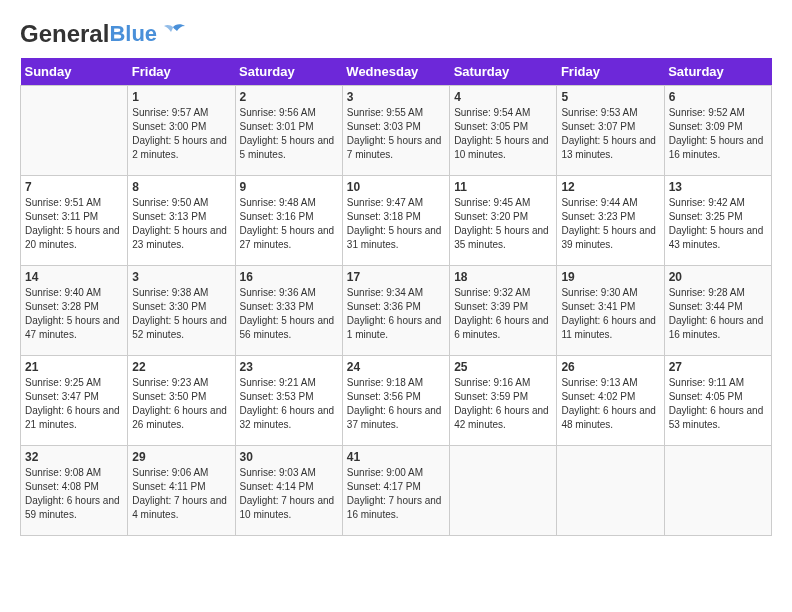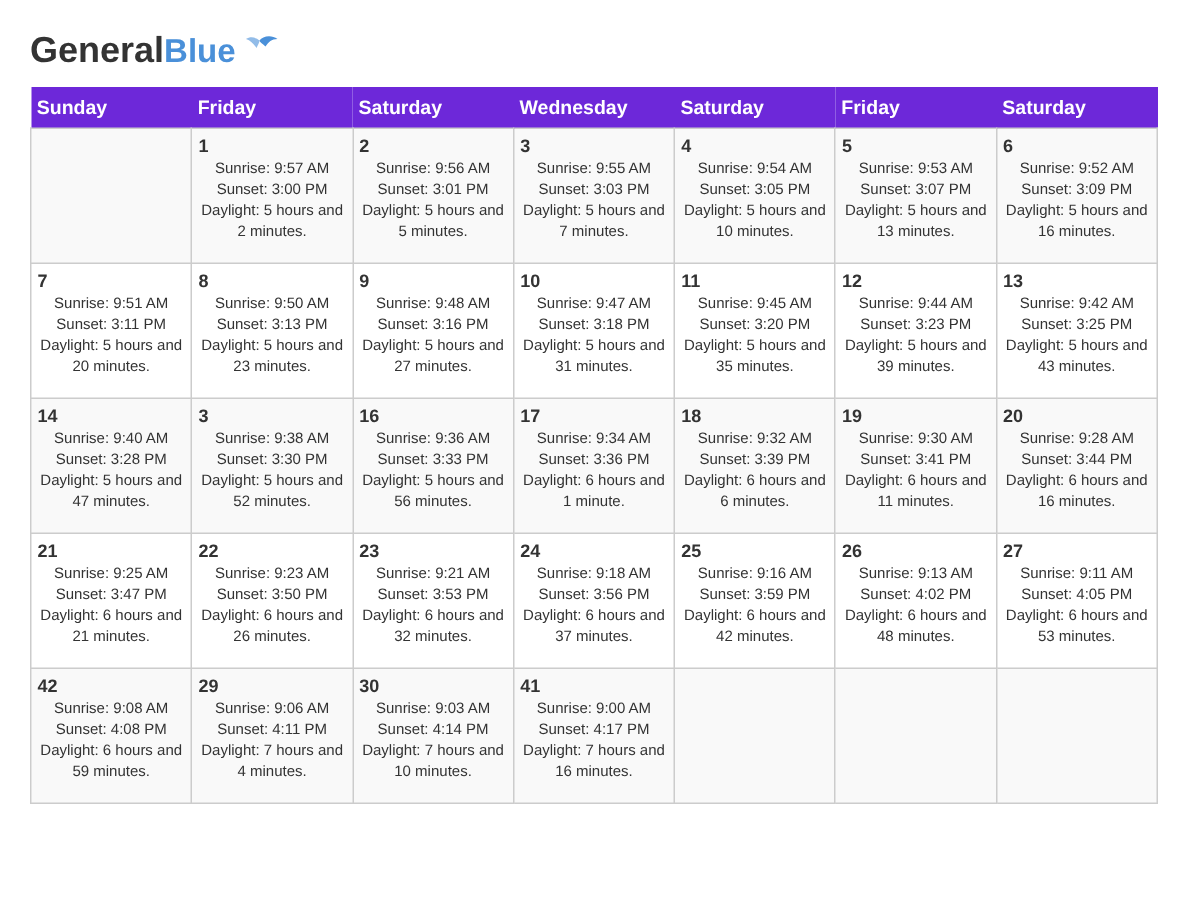--- a/index.html
+++ b/index.html
@@ -69,21 +69,20 @@
       font-weight: bold;
       font-size: 12px;
       color: #333;
       display: block;
       margin-bottom: 2px;
     }
     .day-info {
       font-size: 10px;
       color: #333;
       line-height: 1.4;
-      text-align: center;
     }
     .empty-cell {
       background-color: #f9f9f9;
     }
   </style>
 </head>
 <body>
 
 <div class="header">
   <div class="logo">
@@ -223,21 +222,21 @@
           <span class="day-number">26</span>
           <div class="day-info">Sunrise: 9:13 AM<br>Sunset: 4:02 PM<br>Daylight: 6 hours and 48 minutes.</div>
         </td>
         <td>
           <span class="day-number">27</span>
           <div class="day-info">Sunrise: 9:11 AM<br>Sunset: 4:05 PM<br>Daylight: 6 hours and 53 minutes.</div>
         </td>
       </tr>
       <tr>
         <td>
-          <span class="day-number">42</span>
+          <span class="day-number">32</span>
           <div class="day-info">Sunrise: 9:08 AM<br>Sunset: 4:08 PM<br>Daylight: 6 hours and 59 minutes.</div>
         </td>
         <td>
           <span class="day-number">29</span>
           <div class="day-info">Sunrise: 9:06 AM<br>Sunset: 4:11 PM<br>Daylight: 7 hours and 4 minutes.</div>
         </td>
         <td>
           <span class="day-number">30</span>
           <div class="day-info">Sunrise: 9:03 AM<br>Sunset: 4:14 PM<br>Daylight: 7 hours and 10 minutes.</div>
         </td>

